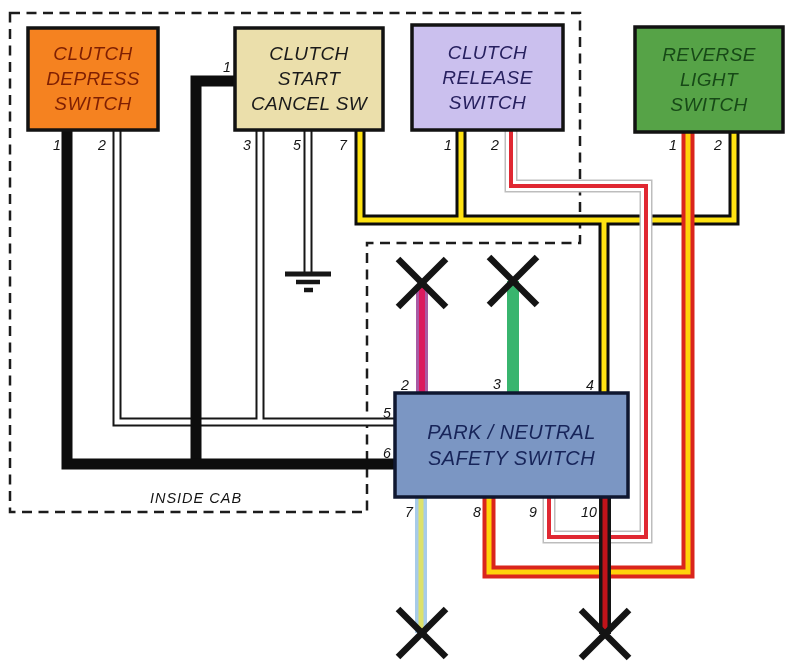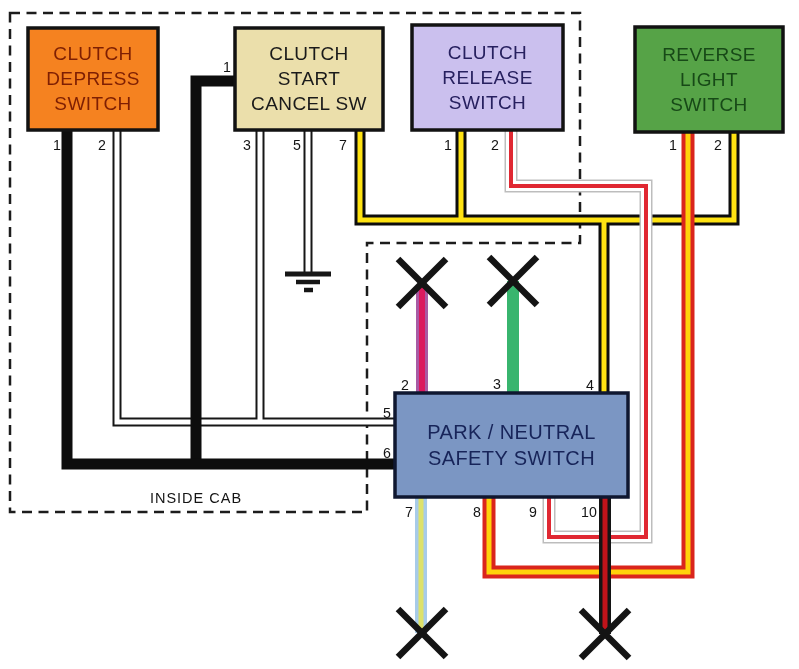--- a/index.html
+++ b/index.html
@@ -1,16 +1,16 @@
 <!DOCTYPE html>
 <html><head>
 <meta charset="utf-8">
 <style>
   html,body{margin:0;padding:0;background:#ffffff;}
-  .stage{position:relative;width:799px;height:669px;background:#ffffff;overflow:hidden;}
+  .stage{position:relative;width:799px;height:669px;background:#ffffff;overflow:hidden;font-style:italic;}
   svg{display:block;}
   svg text{font-family:"Liberation Sans","DejaVu Sans",sans-serif;}
   .box-label{letter-spacing:.4px;}
   .pin-label{font-size:14.2px;fill:#141414;}
   .cab-label{font-size:14.5px;fill:#141414;letter-spacing:1px;}
 </style>
 </head>
 <body>
 
 <div class="stage">

